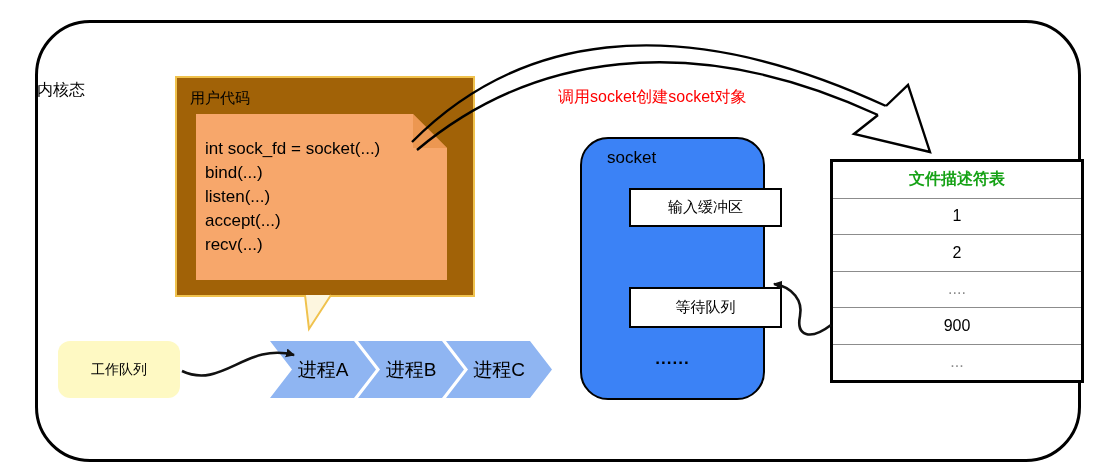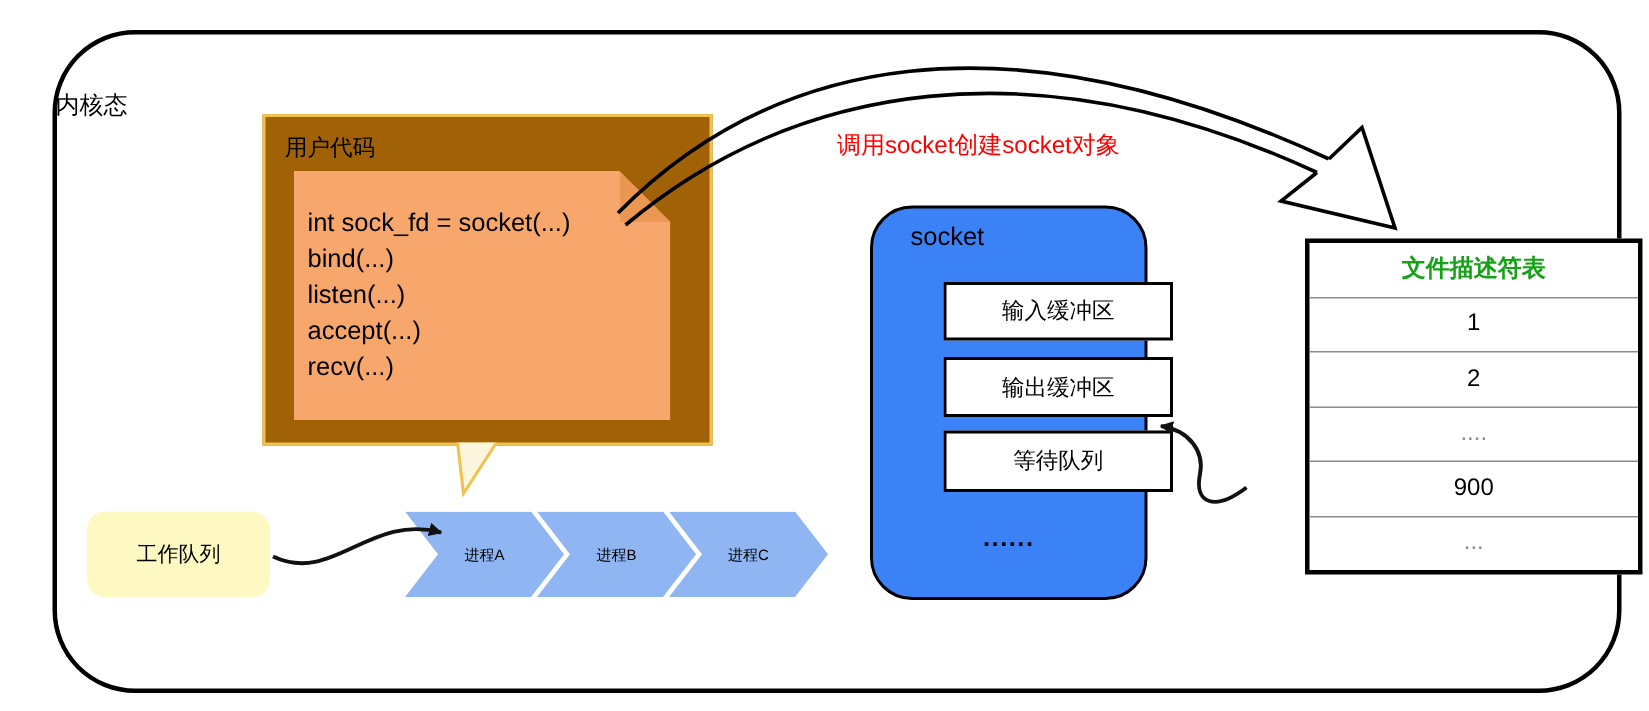--- a/index.html
+++ b/index.html
@@ -5,21 +5,21 @@
   html,body{margin:0;padding:0;background:#fff;}
   .stage{
     position:relative;width:1099px;height:474px;overflow:hidden;
     font-family:"Liberation Sans","DejaVu Sans",sans-serif;color:#000;
   }
   
   .kernel{
     position:absolute;left:35px;top:20px;width:1046px;height:442px;
     border:3px solid #000;border-radius:55px;background:#fff;box-sizing:border-box;
   }
-  .kernel-label{position:absolute;left:37px;top:60px;font-size:16px;}
+  .kernel-label{position:absolute;left:37px;top:80px;font-size:16px;}
   
   .bubble{
     position:absolute;left:175px;top:76px;width:300px;height:221px;
     background:#a16207;border:2px solid #F0C24D;box-sizing:border-box;
   }
   .bubble-title{position:absolute;left:13px;top:11px;font-size:15px;}
   .code-block{
     position:absolute;left:19px;top:36px;width:251px;height:166px;background:#F7A76B;
     clip-path:polygon(0 0, calc(100% - 34px) 0, 100% 34px, 100% 100%, 0 100%);
   }
@@ -39,41 +39,41 @@
   .socket-item{
     position:absolute;left:21px;width:153px;border:2px solid #000;box-sizing:border-box;
     display:flex;align-items:center;justify-content:center;font-size:15px;background:#fff;margin-left:26px;
   }
   .si-0{top:49px;height:39px;}
   .si-1{top:99px;height:40px;}
   .si-2{top:148px;height:41px;}
   .socket-dots{position:absolute;left:0;right:0;top:210px;text-align:center;font-size:17px;font-weight:bold;letter-spacing:1px;}
   
   .fd-table{
-    position:absolute;left:830px;top:159px;width:225px;height:224px;
+    position:absolute;left:830px;top:159px;width:254px;height:224px;
     border:3px solid #000;box-sizing:border-box;background:#fff;
-    display:flex;flex-direction:column;margin-left:40px;
+    display:flex;flex-direction:column;
   }
   .fd-cell{
     flex:1;display:flex;align-items:center;justify-content:center;
     font-size:16px;border-top:1px solid #8c8c8c;
   }
   .fd-header{border-top:none;color:#16A216;font-weight:bold;}
   .fd-gray{color:#8c8c8c;}
   
   .work-queue{
     position:absolute;left:58px;top:341px;width:122px;height:57px;border-radius:12px;
     background:#fef9c3;display:flex;align-items:center;justify-content:center;font-size:14px;
   }
   
   .chevrons{position:absolute;left:270px;top:341px;width:290px;height:57px;}
   .chevron{
     position:absolute;top:0;width:106px;height:57px;background:#8FB5F2;
     clip-path:polygon(0 0, calc(100% - 22px) 0, 100% 50%, calc(100% - 22px) 100%, 0 100%, 22px 50%);
-    display:flex;align-items:center;justify-content:center;font-size:10px;
+    display:flex;align-items:center;justify-content:center;font-size:19px;
   }
   .ch-0{left:0;} .ch-1{left:88px;} .ch-2{left:176px;}
   
   .overlay{position:absolute;left:0;top:0;width:1099px;height:474px;pointer-events:none;}
 </style>
 </head>
 <body>
 
 <div class="stage">
 
@@ -92,21 +92,20 @@
         <div>recv(...)</div>
       </div>
     </div>
   </div>
 
   <div class="annotation">调用socket创建socket对象</div>
 
   <div class="socket-box">
     <div class="socket-title">socket</div>
     <div class="socket-item si-0">输入缓冲区</div>
-    <div class="socket-item si-1">输出缓冲区</div>
     <div class="socket-item si-2">等待队列</div>
     <div class="socket-dots">......</div>
   </div>
 
   <div class="fd-table">
     <div class="fd-cell fd-header">文件描述符表</div>
     <div class="fd-cell">1</div>
     <div class="fd-cell">2</div>
     <div class="fd-cell fd-gray">....</div>
     <div class="fd-cell">900</div>

